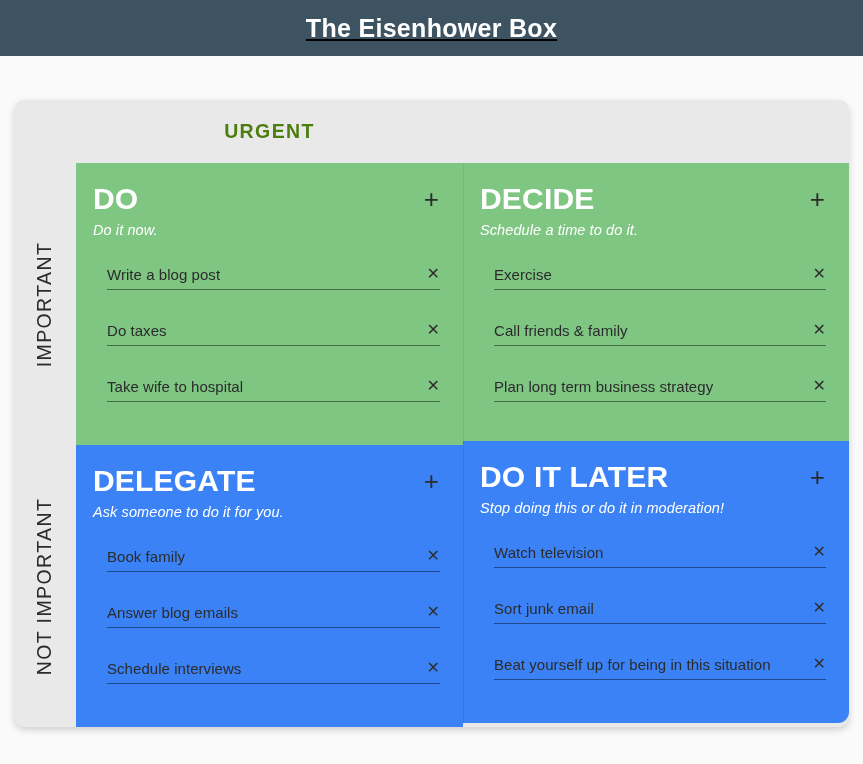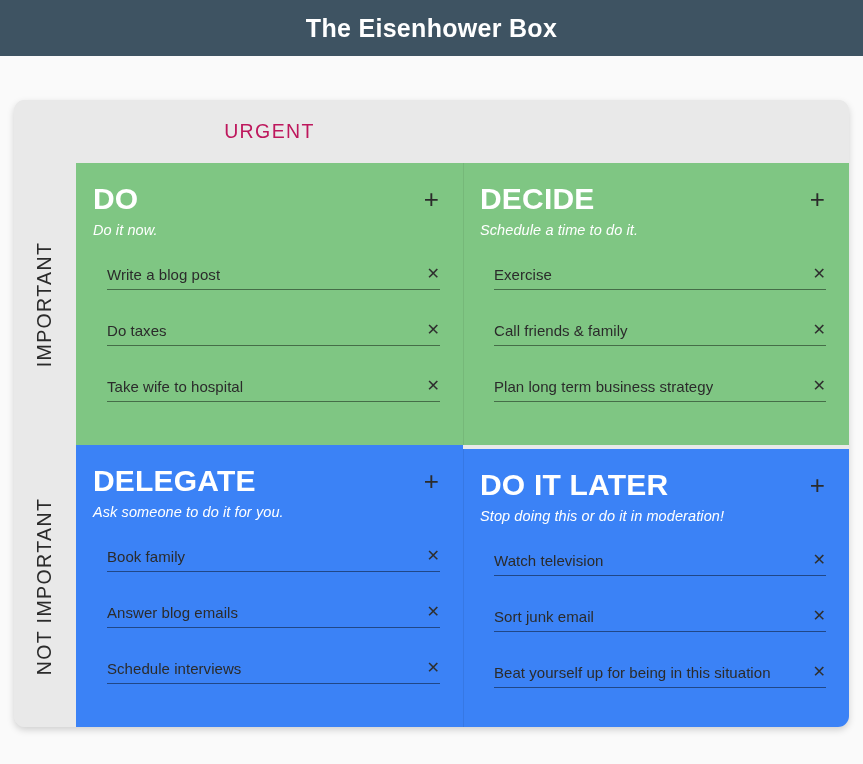--- a/index.html
+++ b/index.html
@@ -14,20 +14,21 @@
   }
 
   
   .titlebar {
     width: 863px;
     height: 56px;
     background: #3E5362;
     display: flex;
     align-items: center;
     justify-content: center;
+    text-decoration: underline;
   }
   .titlebar-text {
     color: #FFFFFF;
     font-size: 25px;
     font-weight: bold;
     letter-spacing: 0.3px;
   }
 
   
   .page {
@@ -61,21 +62,22 @@
   }
   .col-head {
     position: absolute;
     top: 0;
     height: 63px;
     display: flex;
     align-items: center;
     justify-content: center;
     font-size: 19.5px;
     letter-spacing: 1.4px;
-    color: #be185d;
+    color: #4d7c0f;
+    font-weight: bold;
   }
   .col-head.c0 { left: 62px;  width: 387px; }
   .col-head.c1 { left: 449px; width: 386px; }
 
   
   .row-rail {
     position: absolute;
     left: 0;
     top: 63px;
     width: 62px;
@@ -110,21 +112,21 @@
   }
   .quad {
     position: absolute;
     width: 387px;
     height: 282px;
     padding: 20px 22px 0 17px;
   }
   .quad.q0 { left: 0;     top: 0;   }
   .quad.q1 { left: 387px; top: 0;   width: 386px; }
   .quad.q2 { left: 0;     top: 282px; }
-  .quad.q3 { left: 387px; top: 286px; width: 386px; border-bottom-right-radius: 11px; }
+  .quad.q3 { left: 387px; top: 278px; width: 386px; border-bottom-right-radius: 11px; }
 
   .quad.green  { background: #7FC683; }
   .quad.orange { background: #3b82f6; }
 
   
   .quad.q1::before, .quad.q3::before {
     content: "";
     position: absolute;
     left: 0; top: 0;
     width: 1px; height: 100%;

